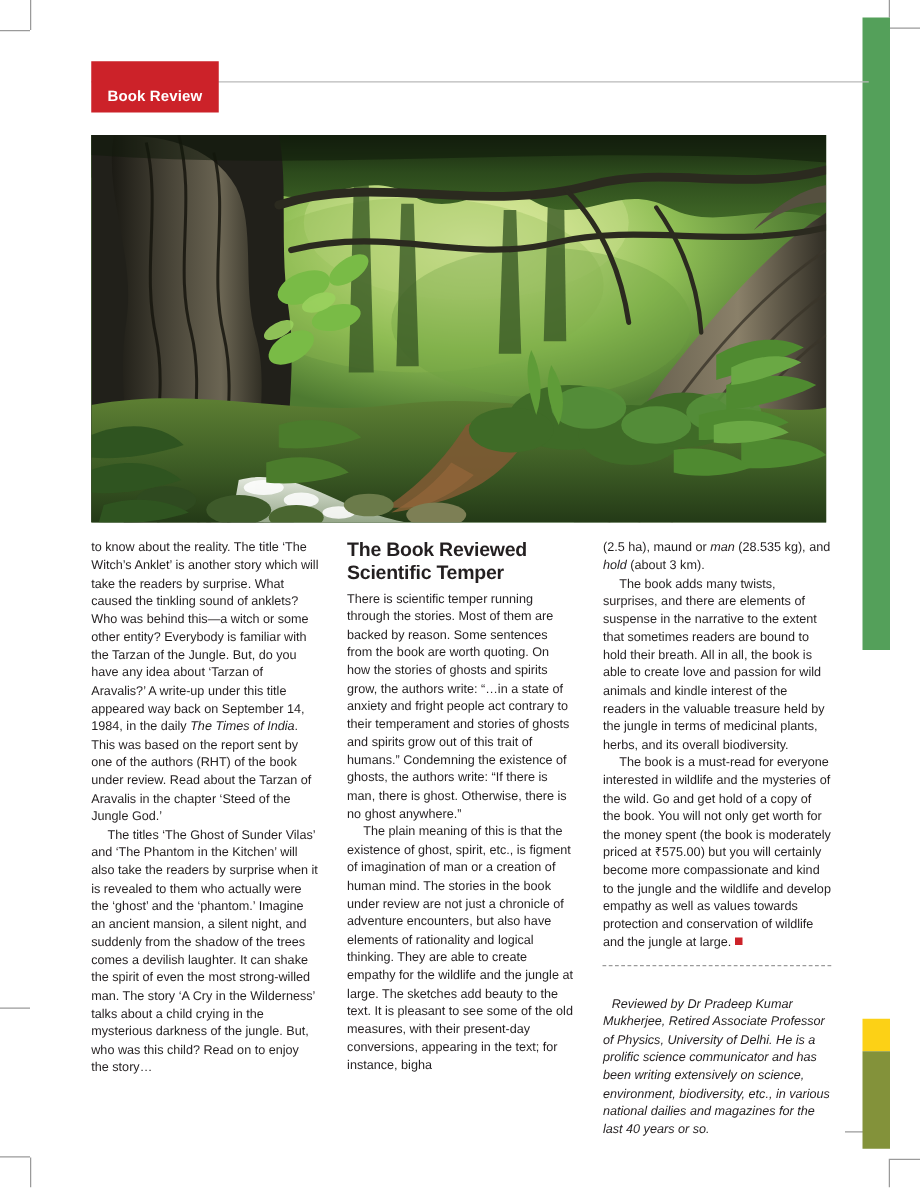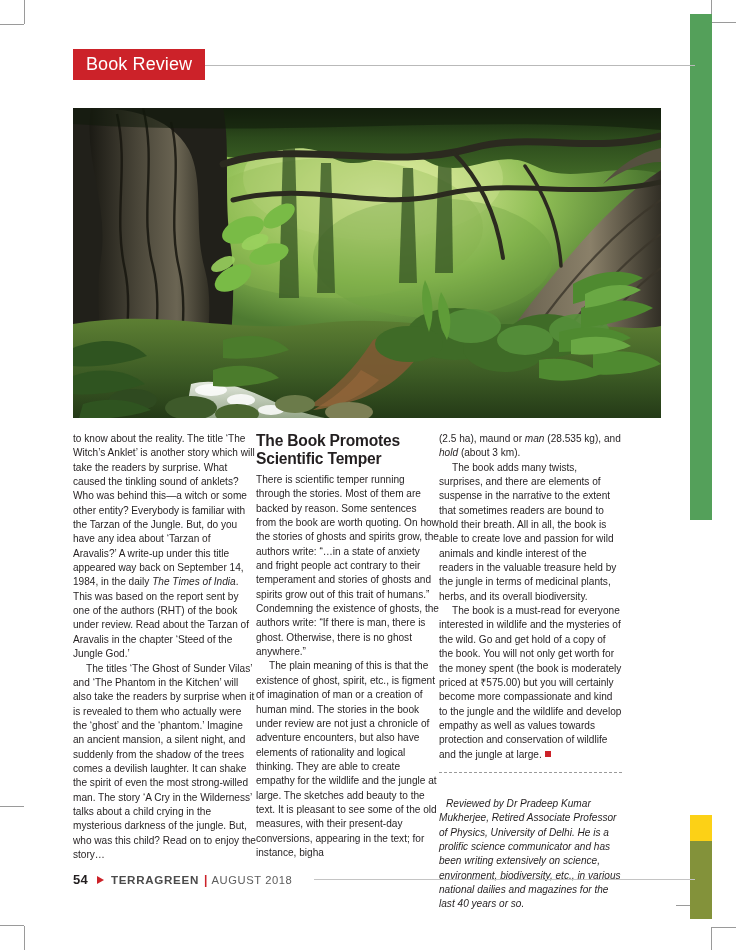--- a/index.html
+++ b/index.html
@@ -36,24 +36,24 @@
   .edge-olive  { top: 841px; width: 22px; height: 78px;  background: #83923a; }
 
   
   .page { position: absolute; left: 0; top: 0; width: 736px; height: 950px; }
 
   
   .section-tag-wrap { position: absolute; left: 73px; top: 49px; }
   .section-tag {
     background: #cc2229;
     color: #ffffff;
-    font-weight: normal;
-    font-size: 18px;
+    font-weight: bold;
+    font-size: 12px;
     letter-spacing: 0.1px;
-    padding: 6px 13px 7px 13px;
+    padding: 22px 13px 7px 13px;
     display: inline-block;
     line-height: 1;
     position: relative;
     z-index: 2;
   }
   .section-tag-rule {
     position: absolute;
     left: 73px;
     top: 65px;
     width: 622px;
@@ -74,20 +74,21 @@
   .hero svg { display: block; width: 588px; height: 310px; }
 
   
   .columns {
     position: absolute;
     left: 73px;
     top: 432px;
     width: 592px;
     height: 430px;
     display: flex;
+    gap: 22px;
   }
   .col { width: 183px; }
 
   .col p {
     font-family: "Liberation Sans", sans-serif;
     font-size: 10.1px;
     line-height: 14.35px;
     color: #231f20;
     text-align: left;
     hyphens: none;
@@ -358,37 +359,29 @@
   </div>
 
   <div class="columns">
 
     <div class="col">
       <p><span>to know about the reality. The title ‘The Witch’s Anklet’ is another story which will take the readers by surprise. What caused the tinkling sound of anklets? Who was behind this—a witch or some other entity? Everybody is familiar with the Tarzan of the Jungle. But, do you have any idea about ‘Tarzan of Aravalis?’ A write-up under this title appeared way back on September 14, 1984, in the daily </span><em>The Times of India</em><span>. This was based on the report sent by one of the authors (RHT) of the book under review. Read about the Tarzan of Aravalis in the chapter ‘Steed of the Jungle God.’</span></p>
       <p class="indent">The titles ‘The Ghost of Sunder Vilas’ and ‘The Phantom in the Kitchen’ will also take the readers by surprise when it is revealed to them who actually were the ‘ghost’ and the ‘phantom.’ Imagine an ancient mansion, a silent night, and suddenly from the shadow of the trees comes a devilish laughter. It can shake the spirit of even the most strong-willed man. The story ‘A Cry in the Wilderness’ talks about a child crying in the mysterious darkness of the jungle. But, who was this child? Read on to enjoy the story…</p>
     </div>
 
     <div class="col">
-      <h2 class="col-heading">The Book Promotes Scientific Temper</h2>
+      <h2 class="col-heading">The Book Reviewed Scientific Temper</h2>
       <p>There is scientific temper running through the stories. Most of them are backed by reason. Some sentences from the book are worth quoting. On how the stories of ghosts and spirits grow, the authors write: “…in a state of anxiety and fright people act contrary to their temperament and stories of ghosts and spirits grow out of this trait of humans.” Condemning the existence of ghosts, the authors write: “If there is man, there is ghost. Otherwise, there is no ghost anywhere.”</p>
       <p class="indent">The plain meaning of this is that the existence of ghost, spirit, etc., is figment of imagination of man or a creation of human mind. The stories in the book under review are not just a chronicle of adventure encounters, but also have elements of rationality and logical thinking. They are able to create empathy for the wildlife and the jungle at large. The sketches add beauty to the text. It is pleasant to see some of the old measures, with their present-day conversions, appearing in the text; for instance, bigha</p>
     </div>
 
     <div class="col">
       <p><span>(2.5 ha), maund or </span><em>man</em><span> (28.535 kg), and </span><em>hold</em><span> (about 3 km).</span></p>
       <p class="indent">The book adds many twists, surprises, and there are elements of suspense in the narrative to the extent that sometimes readers are bound to hold their breath. All in all, the book is able to create love and passion for wild animals and kindle interest of the readers in the valuable treasure held by the jungle in terms of medicinal plants, herbs, and its overall biodiversity.</p>
       <p class="indent"><span>The book is a must-read for everyone interested in wildlife and the mysteries of the wild. Go and get hold of a copy of the book. You will not only get worth for the money spent (the book is moderately priced at ₹575.00) but you will certainly become more compassionate and kind to the jungle and the wildlife and develop empathy as well as values towards protection and conservation of wildlife and the jungle at large.</span><span class="endmark"></span></p>
       <div class="bio-sep"></div>
       <p class="bio">Reviewed by Dr Pradeep Kumar Mukherjee, Retired Associate Professor of Physics, University of Delhi. He is a prolific science communicator and has been writing extensively on science, environment, biodiversity, etc., in various national dailies and magazines for the last 40 years or so.</p>
     </div>
 
   </div>
 
-  <div class="footer">
-    <span class="footer-page">54</span>
-    <span class="footer-arrow"></span>
-    <span class="footer-brand">TERRAGREEN</span>
-    <span class="footer-pipe">|</span>
-    <span class="footer-issue">AUGUST 2018</span>
-    <span class="footer-rule"></span>
-  </div>
 
 </div>
 
 </body></html>

